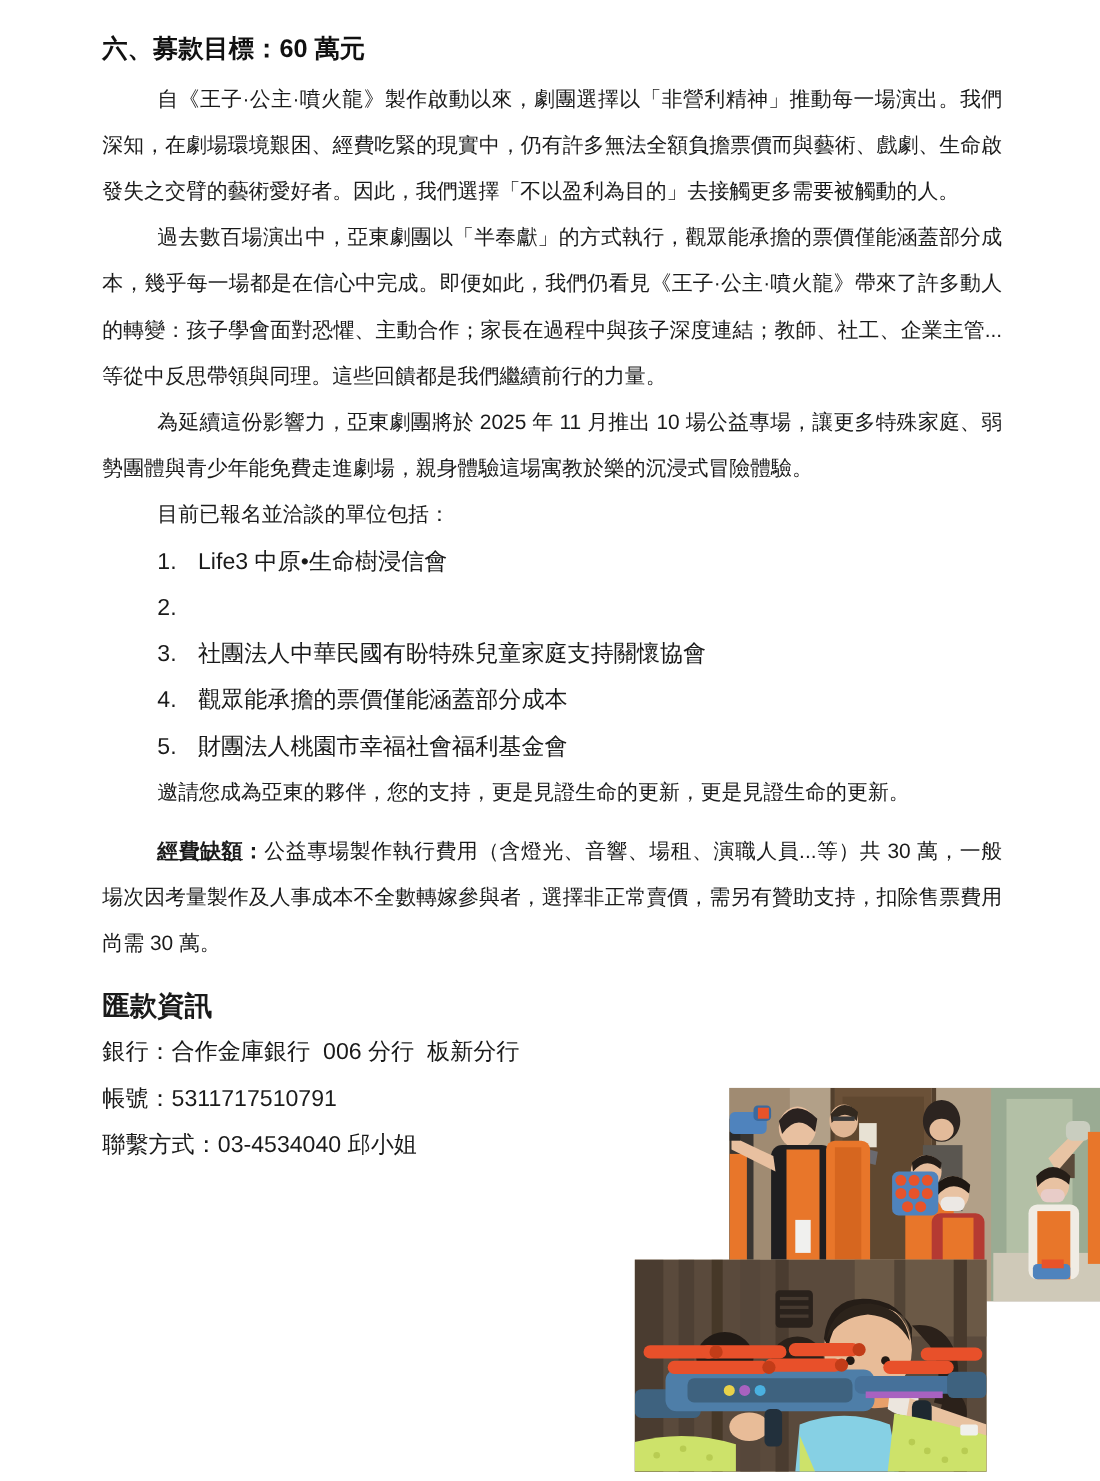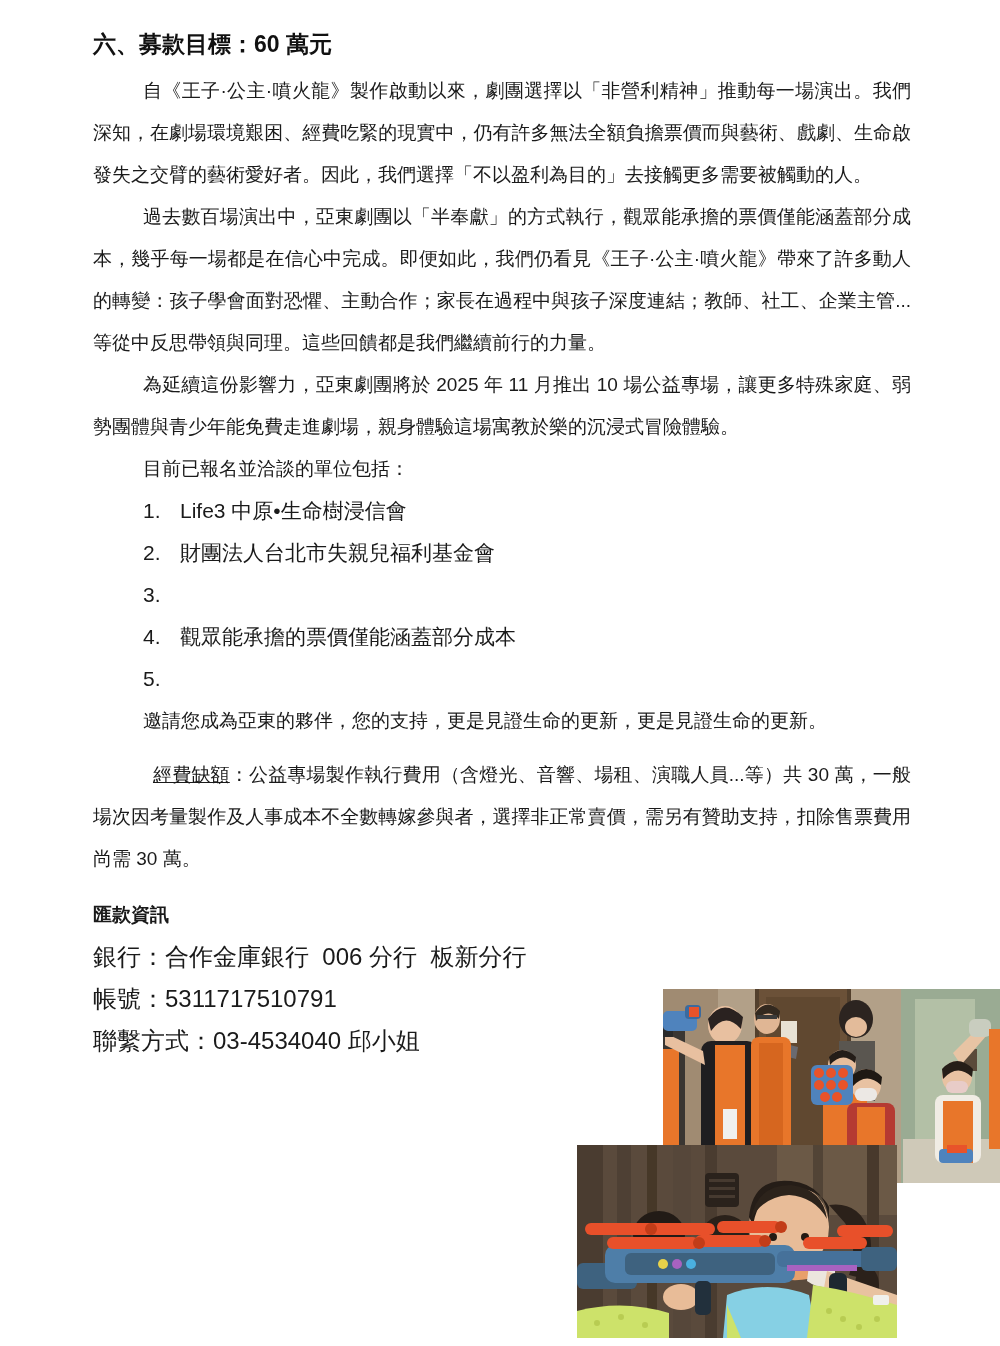--- a/index.html
+++ b/index.html
@@ -35,31 +35,31 @@
   .indent{ text-indent:50px; }
   .unit-list{ margin:0; padding:0; list-style:none; }
   .unit-row{
     display:flex;
     font-size:21px;
     line-height:42px;
     padding-left:50px;
   }
   .unit-num{ width:37px; flex:0 0 37px; }
   .gap-before{ margin-top:12px; }
-  .bold-lead{ font-weight:normal;margin-left:10px; }
+  .bold-lead{ font-weight:bold; }
   .bold-lead .ul{ text-decoration:underline; }
   .remit-heading{
-    font-size:19px;
+    font-size:25px;
     font-weight:bold;
     line-height:42px;
     margin:14px 0 0 0;
   }
   .remit-line{
     margin:0;
-    font-size:24px;
+    font-size:21px;
     line-height:42px;
     white-space:pre-wrap;
     text-align:left;
   }
   
   .photo{
     position:absolute;
     overflow:hidden;
     background:#9a8a74;
   }
@@ -84,31 +84,32 @@
 
     <p class="para indent">目前已報名並洽談的單位包括：</p>
 
     <div class="unit-list">
       <div class="unit-row">
         <span class="unit-num">1.</span>
         <span class="unit-text">Life3 中原•生命樹浸信會</span>
       </div>
       <div class="unit-row">
         <span class="unit-num">2.</span>
-        <span class="unit-text">財團法人台北市失親兒福利基金會</span>
       </div>
       <div class="unit-row">
         <span class="unit-num">3.</span>
+        <span class="unit-text">社團法人中華民國有盼特殊兒童家庭支持關懷協會</span>
       </div>
       <div class="unit-row">
         <span class="unit-num">4.</span>
         <span class="unit-text">觀眾能承擔的票價僅能涵蓋部分成本</span>
       </div>
       <div class="unit-row">
         <span class="unit-num">5.</span>
+        <span class="unit-text">財團法人桃園市幸福社會福利基金會</span>
       </div>
     </div>
 
     <p class="para indent">邀請您成為亞東的夥伴，您的支持，更是見證生命的更新，更是見證生命的更新。</p>
 
     <p class="para indent gap-before"><span class="bold-lead"><span class="ul">經費缺額</span><span>：</span></span><span>公益專場製作執行費用（含燈光、音響、場租、演職人員...等）共 30 萬，一般場次因考量製作及人事成本不全數轉嫁參與者，選擇非正常賣價，需另有贊助支持，扣除售票費用尚需 30 萬。</span></p>
 
     <h2 class="remit-heading">匯款資訊</h2>
     <p class="remit-line">銀行：合作金庫銀行  006 分行  板新分行</p>
     <p class="remit-line">帳號：5311717510791</p>

